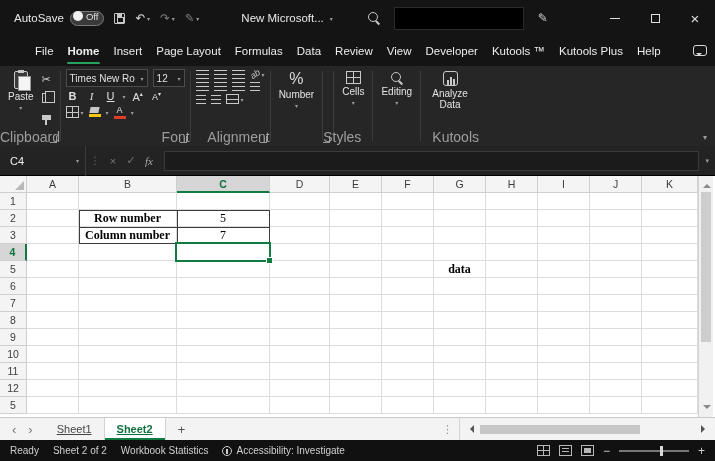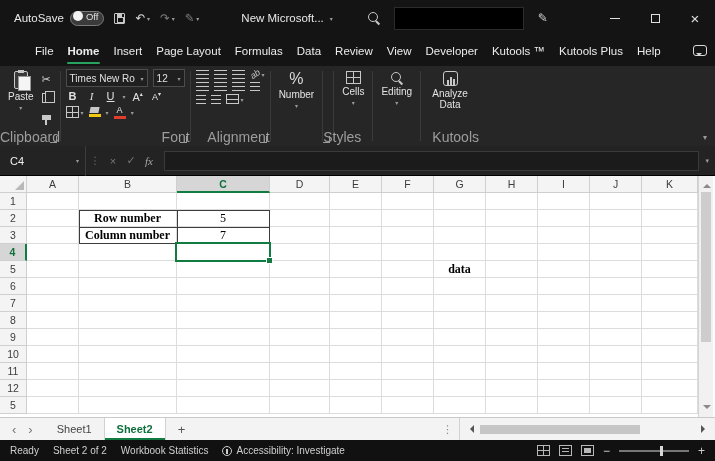--- a/index.html
+++ b/index.html
@@ -119,21 +119,21 @@
   .sel-box { position:absolute; left:175px; top:66px; width:96px; height:20px; border:2px solid #107C41; pointer-events:none; }
   .sel-box:after { content:""; position:absolute; right:-4px; bottom:-4px; width:5px; height:5px; background:#107C41; border:1px solid #fff; }
   .v-scroll { position:absolute; left:698px; top:0; bottom:0; width:15px; background:#f1f1f1; border-left:1px solid #d4d4d4; }
   .vs-up { position:absolute; top:4px; left:4px; width:0; height:0; border:4px solid transparent; border-bottom-color:#8a8a8a; }
   .vs-down { position:absolute; bottom:4px; left:4px; width:0; height:0; border:4px solid transparent; border-top-color:#8a8a8a; }
   .vs-thumb { position:absolute; top:16px; left:2px; width:10px; height:150px; background:#cdcdcd; }
 
   
   .sheetbar { position:absolute; left:0; top:417px; width:715px; height:23px; background:#f3f3f3; border-top:1px solid #c9c9c9; display:flex; align-items:stretch; font-size:11px; color:#444; }
   .nav-arrows { display:flex; align-items:center; gap:12px; padding:0 12px; color:#777; font-size:13px; }
-  .stab { display:flex; align-items:center; padding:0 12px; border-right:1px solid #d2d2d2; position:relative; }
+  .stab { display:flex; align-items:center; padding:0 12px; border-right:1px solid #d2d2d2; position:relative;text-decoration:underline; }
   .stab:first-of-type { border-left:1px solid #d2d2d2; }
   .stab.active { background:#fff; color:#0e703c; font-weight:bold; }
   .stab.active:after { content:""; position:absolute; left:0; right:0; bottom:0; height:2px; background:#107C41; }
   .add-sheet { display:flex; align-items:center; padding:0 12px; font-size:13px; color:#555; }
   .sheet-dots { display:flex; align-items:center; color:#888; margin-left:auto; padding:0 6px; }
   .h-scroll { width:256px; display:flex; align-items:center; background:#f3f3f3; border-left:1px solid #d2d2d2; position:relative; }
   .hs-left { position:absolute; left:6px; width:0; height:0; border:4px solid transparent; border-right-color:#555; }
   .hs-right { position:absolute; right:6px; width:0; height:0; border:4px solid transparent; border-left-color:#555; }
   .hs-thumb { position:absolute; left:20px; width:160px; height:9px; background:#c6c6c6; top:7px; }
 

